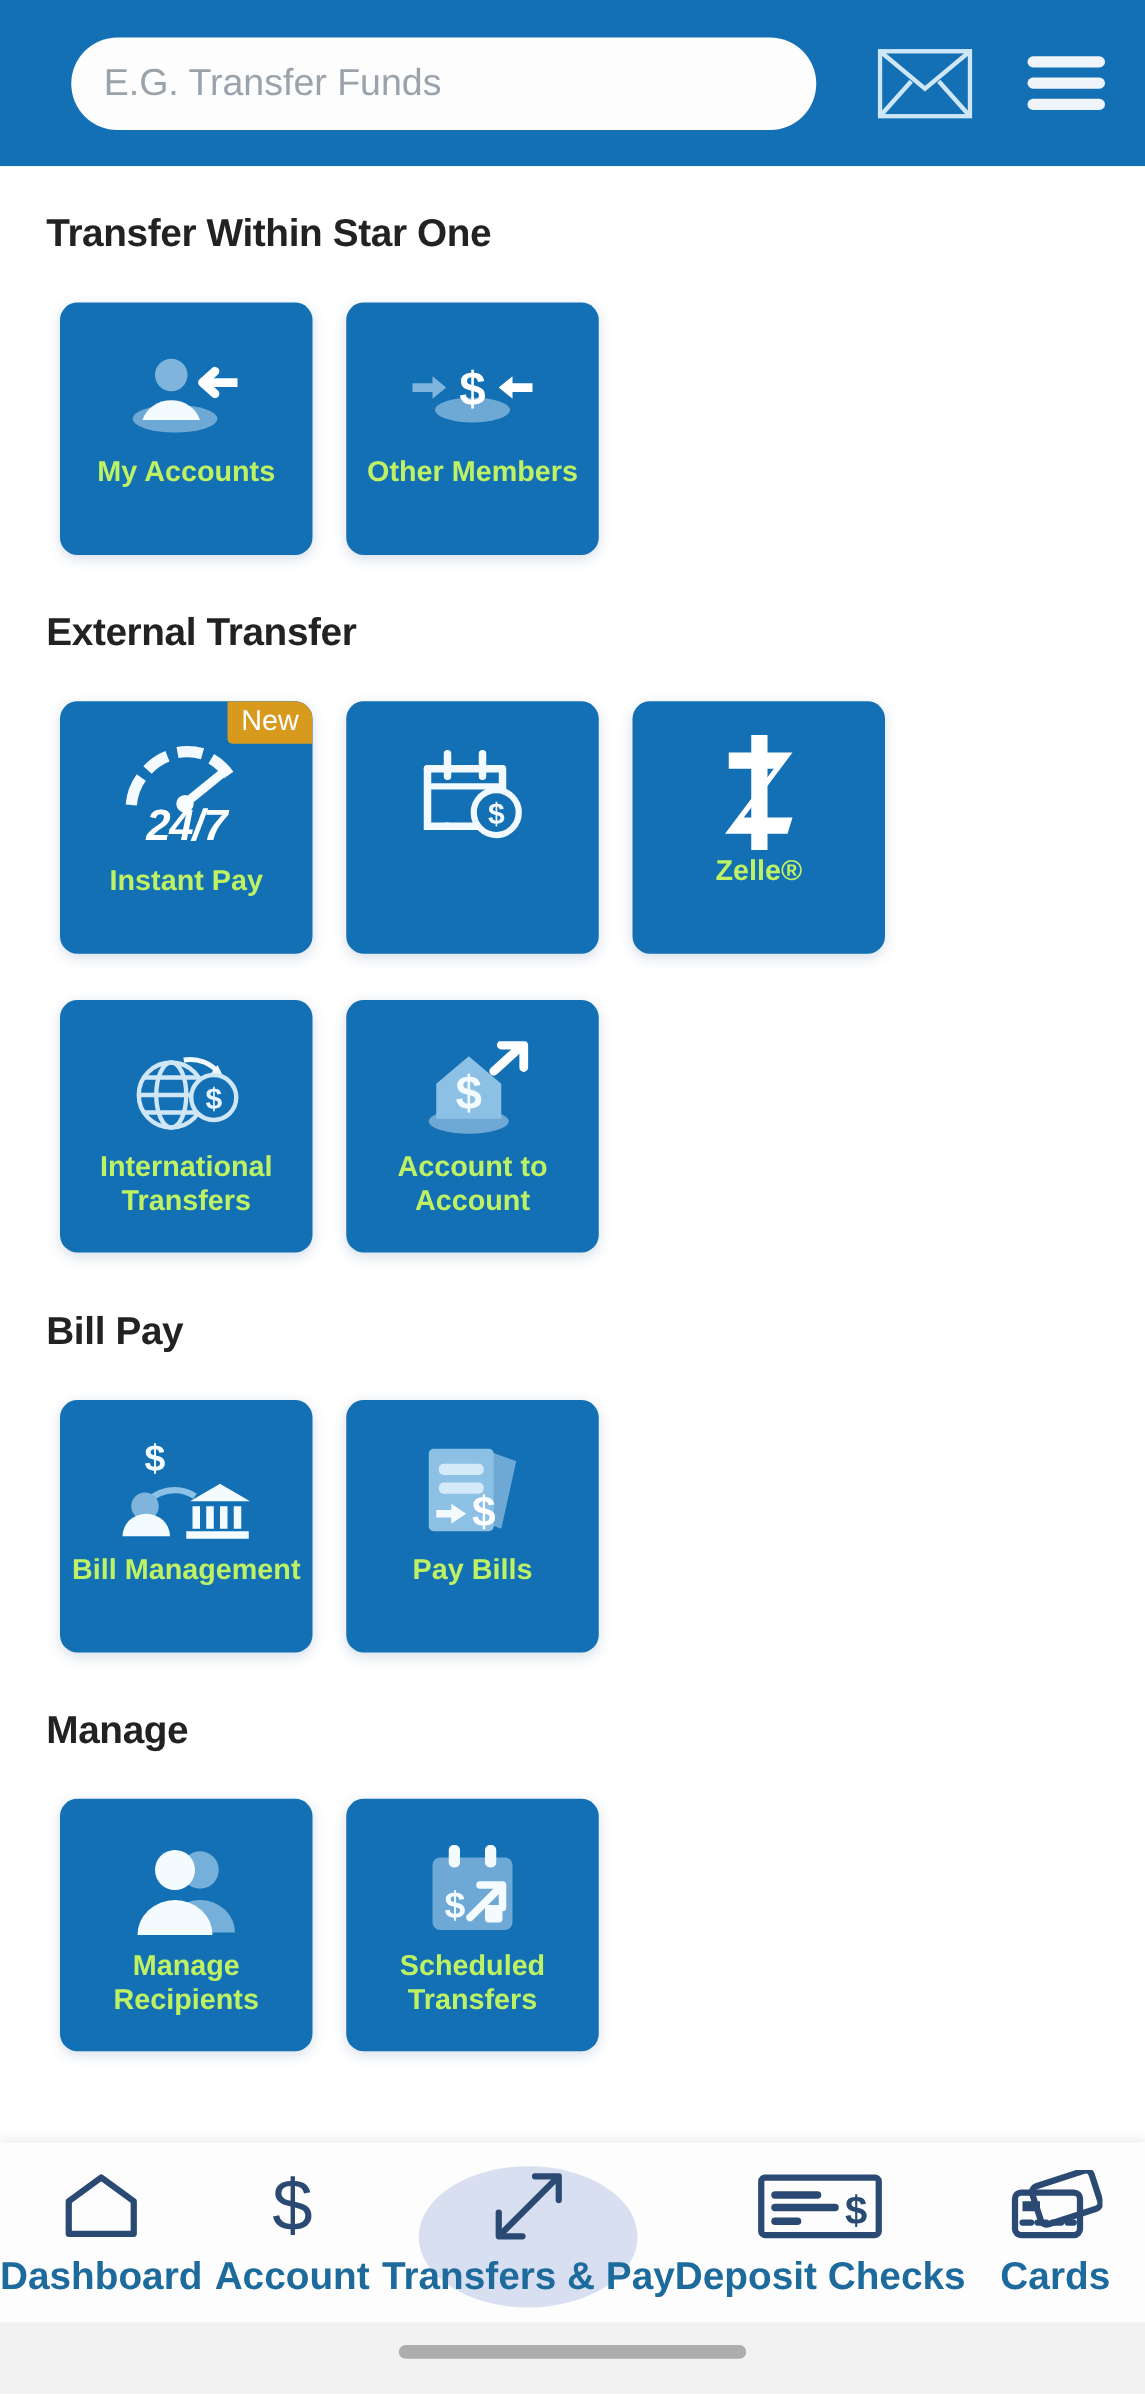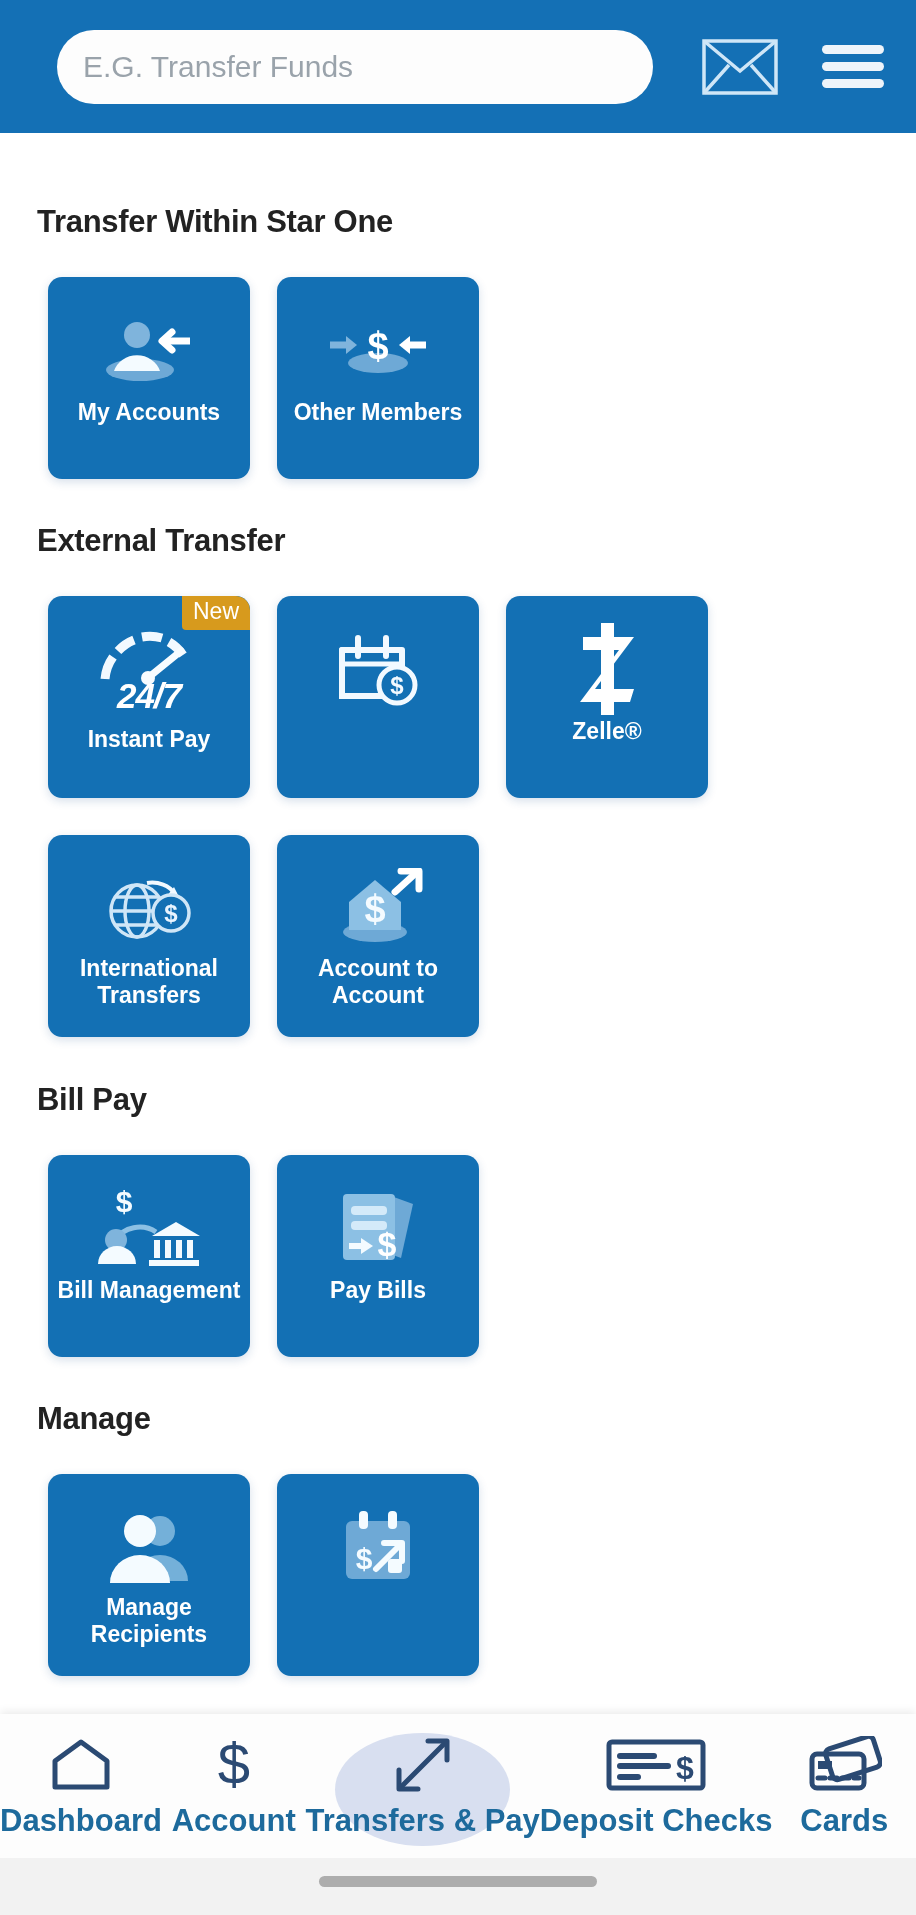--- a/index.html
+++ b/index.html
@@ -61,21 +61,20 @@
   
   .content {
     position: absolute;
     top: 133px;
     left: 0;
     right: 0;
     bottom: 201px;
     background: #ffffff;
     padding: 0 0 0 0;
     overflow: hidden;
-    margin-top: 35px;
   }
 
   .section { padding-left: 37px; }
   .section-title {
     font-size: 31px;
     font-weight: bold;
     color: #222222;
     letter-spacing: -0.3px;
   }
   .sec-tw   { padding-top: 36px; }
@@ -105,21 +104,21 @@
     overflow: hidden;
   }
   .tile-icon {
     height: 78px;
     display: flex;
     align-items: center;
     justify-content: center;
   }
   .tile-label {
     margin-top: 10px;
-    color: #ffffff;
+    color: #bef264;
     font-size: 23px;
     font-weight: bold;
     text-align: center;
     line-height: 1.18;
     padding: 0 6px;
   }
   .tile-label.two-line { margin-top: 8px; }
 
   .badge-new {
     position: absolute;
@@ -417,20 +416,21 @@
           <svg width="80" height="80" viewBox="0 0 80 80">
             <rect x="8" y="14" width="64" height="58" rx="6" fill="#6ea9d6"></rect>
             <rect x="21" y="4" width="9" height="18" rx="4" fill="#f4fbff"></rect>
             <rect x="50" y="4" width="9" height="18" rx="4" fill="#f4fbff"></rect>
             <text x="26" y="62" font-family="Liberation Sans, sans-serif" font-size="30" font-weight="bold" fill="#f4fbff" text-anchor="middle">$</text>
             <path d="M38 62 L62 38" stroke="#f4fbff" stroke-width="6" stroke-linecap="round"></path>
             <path d="M46 36 H64 V54" stroke="#f4fbff" stroke-width="6" fill="none" stroke-linecap="round" stroke-linejoin="round"></path>
             <rect x="50" y="52" width="14" height="14" rx="3" fill="#f4fbff"></rect>
           </svg>
         </div>
+        <div class="tile-label two-line">Scheduled Transfers</div>
       </div>
 
     </div>
   </div>
 
 </div>
 
 <div class="bottom-nav">
 
   <div class="nav-item">

